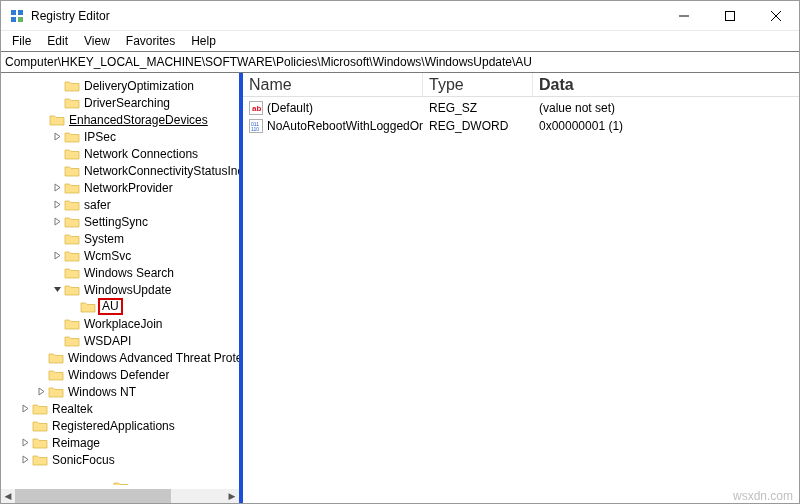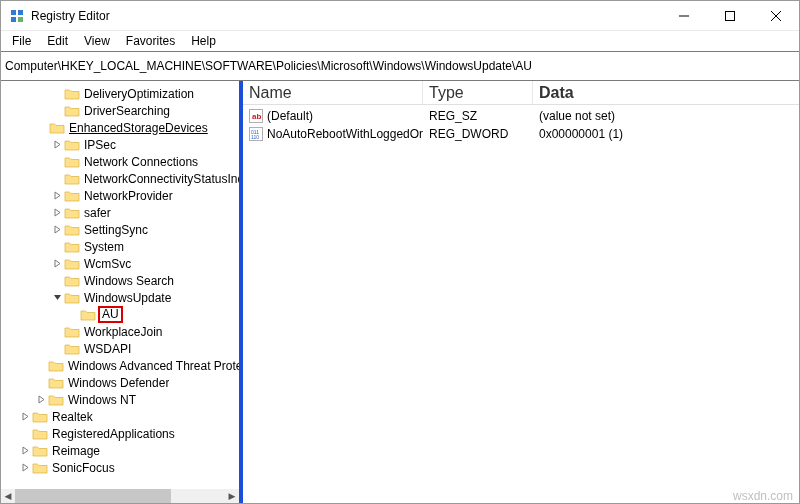--- a/index.html
+++ b/index.html
@@ -5,21 +5,21 @@
   * { box-sizing: border-box; }
   html, body { margin: 0; padding: 0; font-family: "Segoe UI", Tahoma, sans-serif; font-size: 12px; color: #000; background: #fff; }
   .window { width: 800px; height: 504px; border: 1px solid #999; display: flex; flex-direction: column; overflow: hidden; position: relative; }
   .titlebar { height: 30px; display: flex; align-items: center; padding-left: 8px; background: #fff; border-bottom: 1px solid #eaeaea; }
   .title-icon { width: 16px; height: 16px; margin-right: 6px; }
   .title-text { flex: 1; font-size: 12px; }
   .win-controls { display: flex; height: 100%; }
   .win-btn { width: 46px; height: 30px; display: flex; align-items: center; justify-content: center; font-size: 12px; cursor: pointer; }
   .menubar { height: 20px; display: flex; align-items: center; padding-left: 4px; gap: 2px; background: #fff; }
   .menu-item { padding: 8px 7px; cursor: pointer; }
-  .pathbar { height: 30px; border: 1px solid #7a7a7a; border-left: none; border-right: none; display: flex; align-items: center; padding: 0 4px; font-size: 12px; background: #fff; }
+  .pathbar { height: 22px; border: 1px solid #7a7a7a; border-left: none; border-right: none; display: flex; align-items: center; padding: 0 4px; font-size: 12px; background: #fff; }
   .content { flex: 1; display: flex; overflow: hidden; }
   .tree-pane { width: 242px; border-right: 4px solid #1d4ed8; overflow: hidden; position: relative; padding-top: 4px; padding-bottom: 14px; }
   .list-pane { flex: 1; display: flex; flex-direction: column; }
   .list-header { height: 24px; display: flex; border-bottom: 1px solid #e0e0e0; align-items: center; font-size: 16px; color: #333; }
   .col-name-h { width: 180px; padding-left: 6px; border-right: 1px solid #e8e8e8; height: 100%; display: flex; align-items: center; }
   .col-type-h { width: 110px; padding-left: 6px; border-right: 1px solid #e8e8e8; height: 100%; display: flex; align-items: center; }
   .col-data-h { flex: 1; padding-left: 6px; height: 100%; display: flex; align-items: center; font-weight: bold; }
   .list-body { flex: 1; padding-top: 2px; }
   .list-row { height: 18px; display: flex; align-items: center; font-size: 12px; }
   .cell-name { width: 180px; padding-left: 6px; display: flex; align-items: center; white-space: nowrap; overflow: hidden; }

